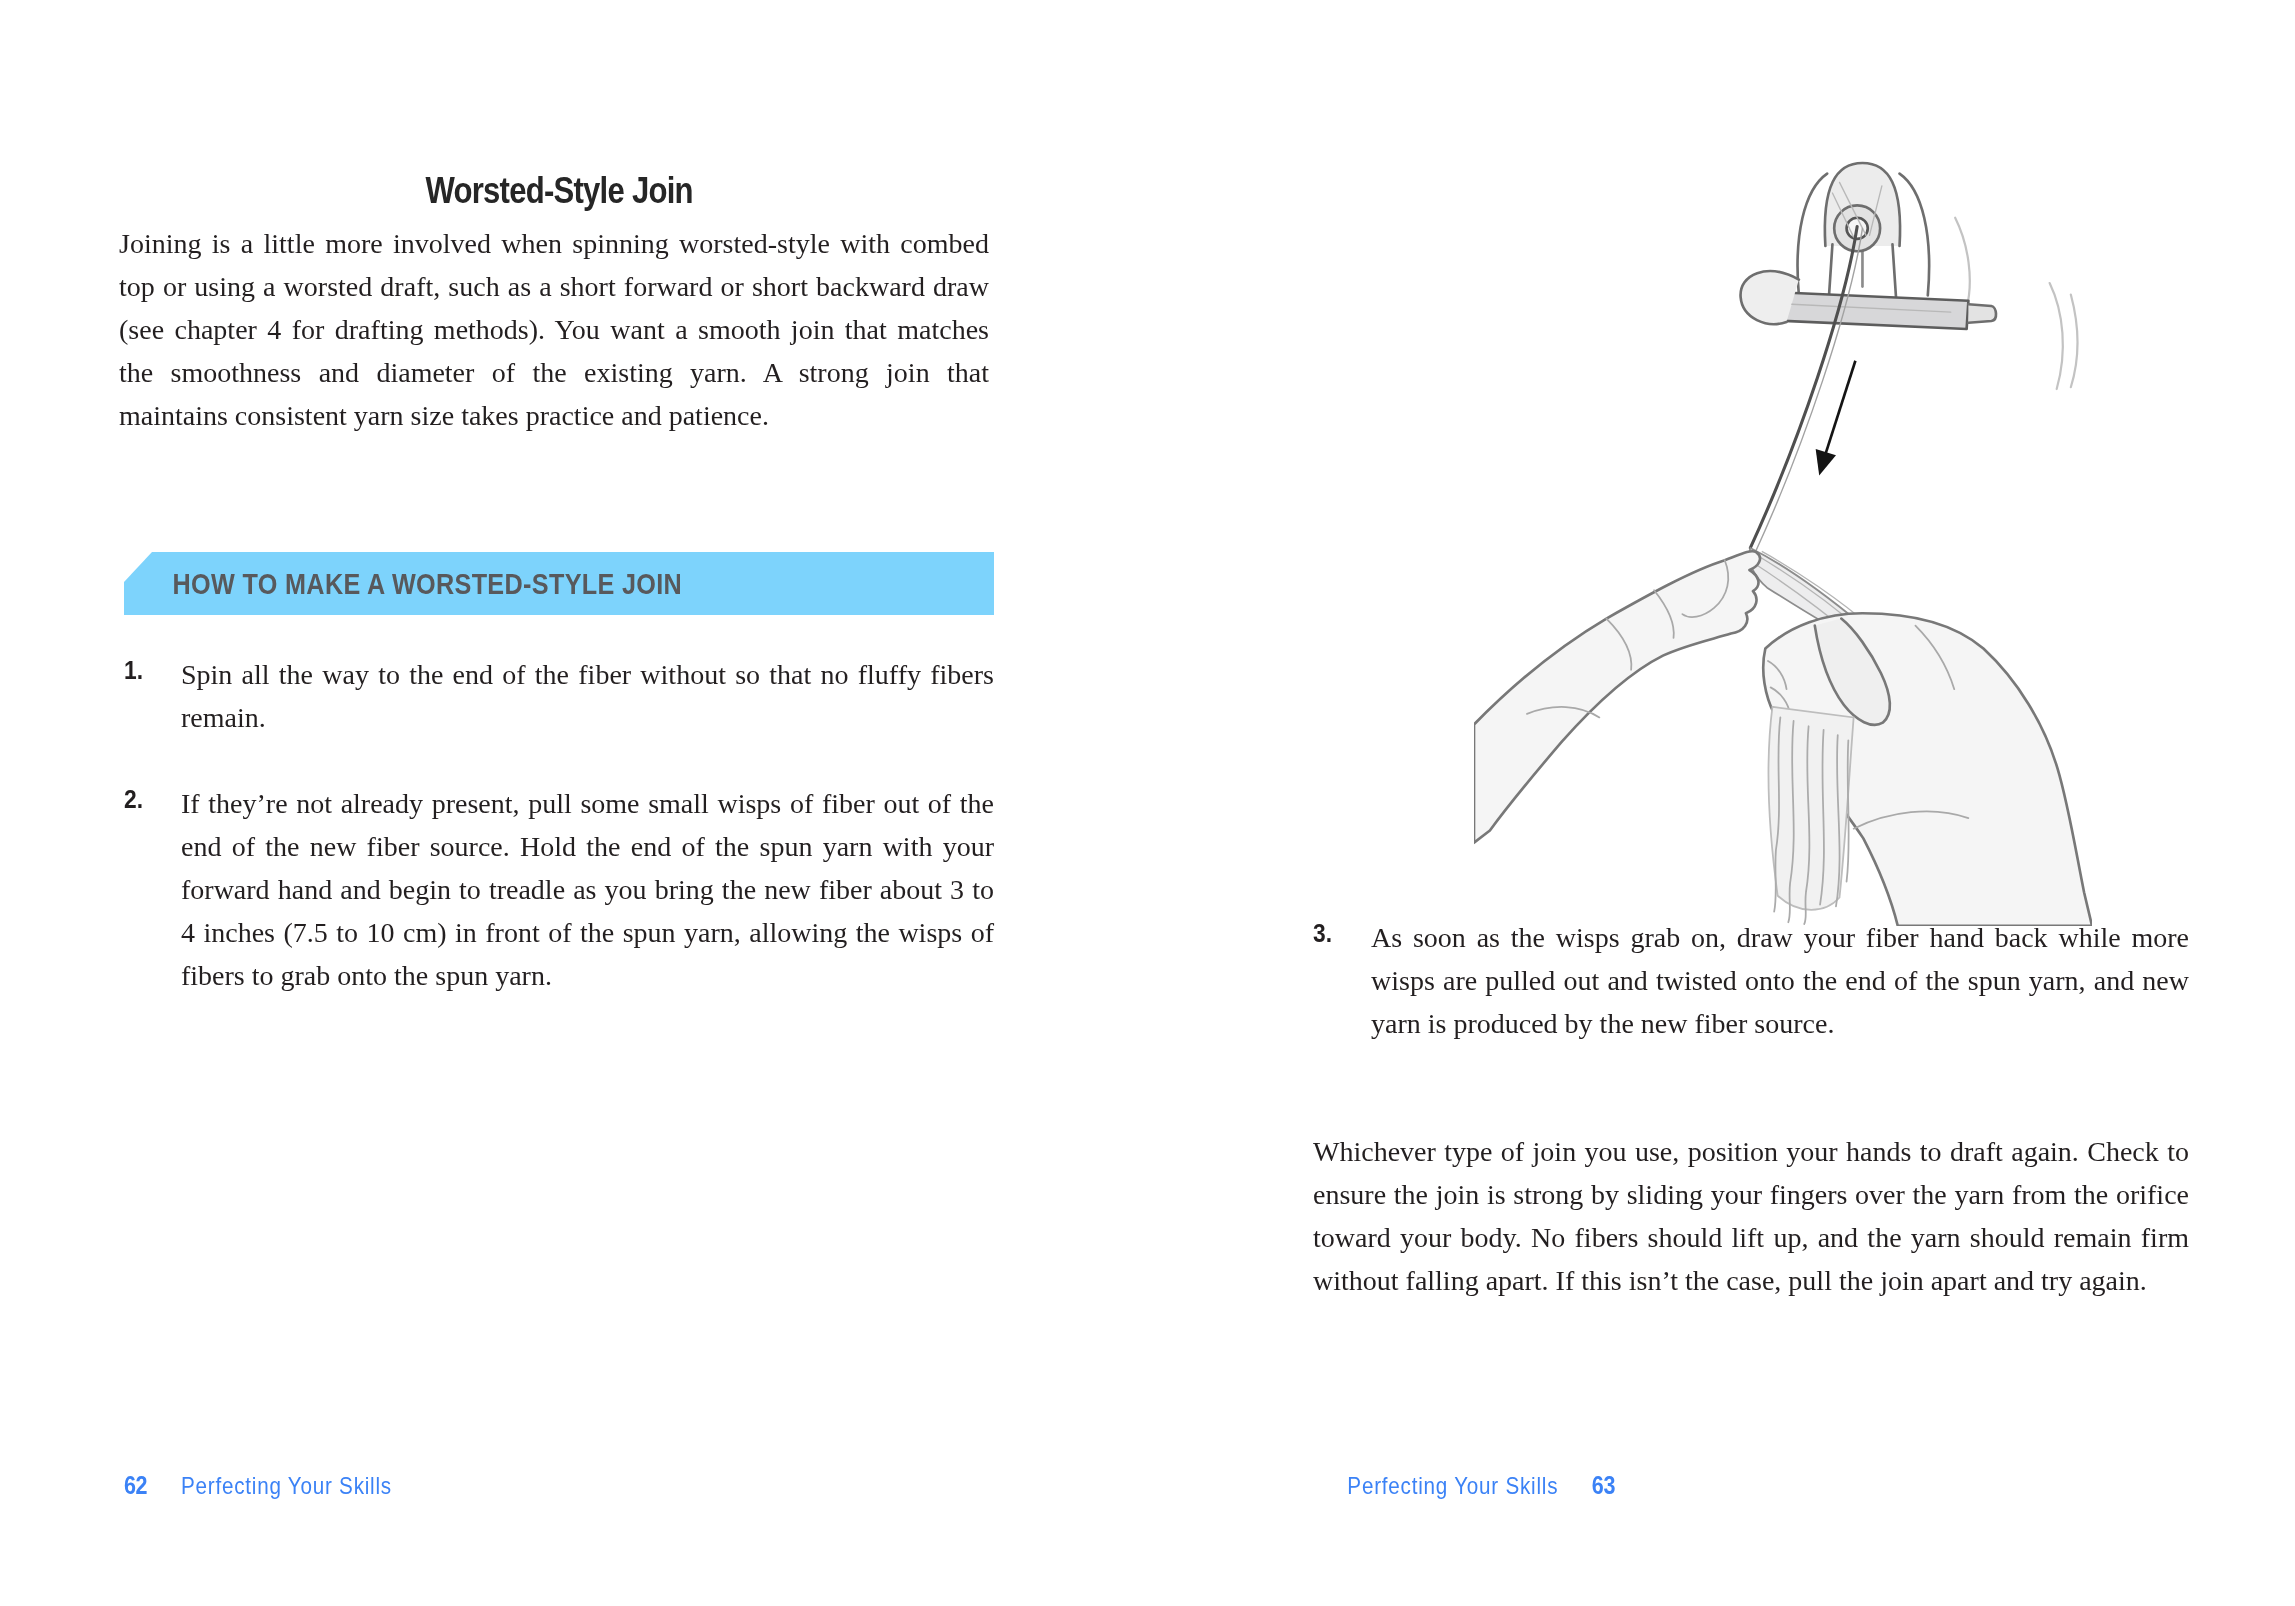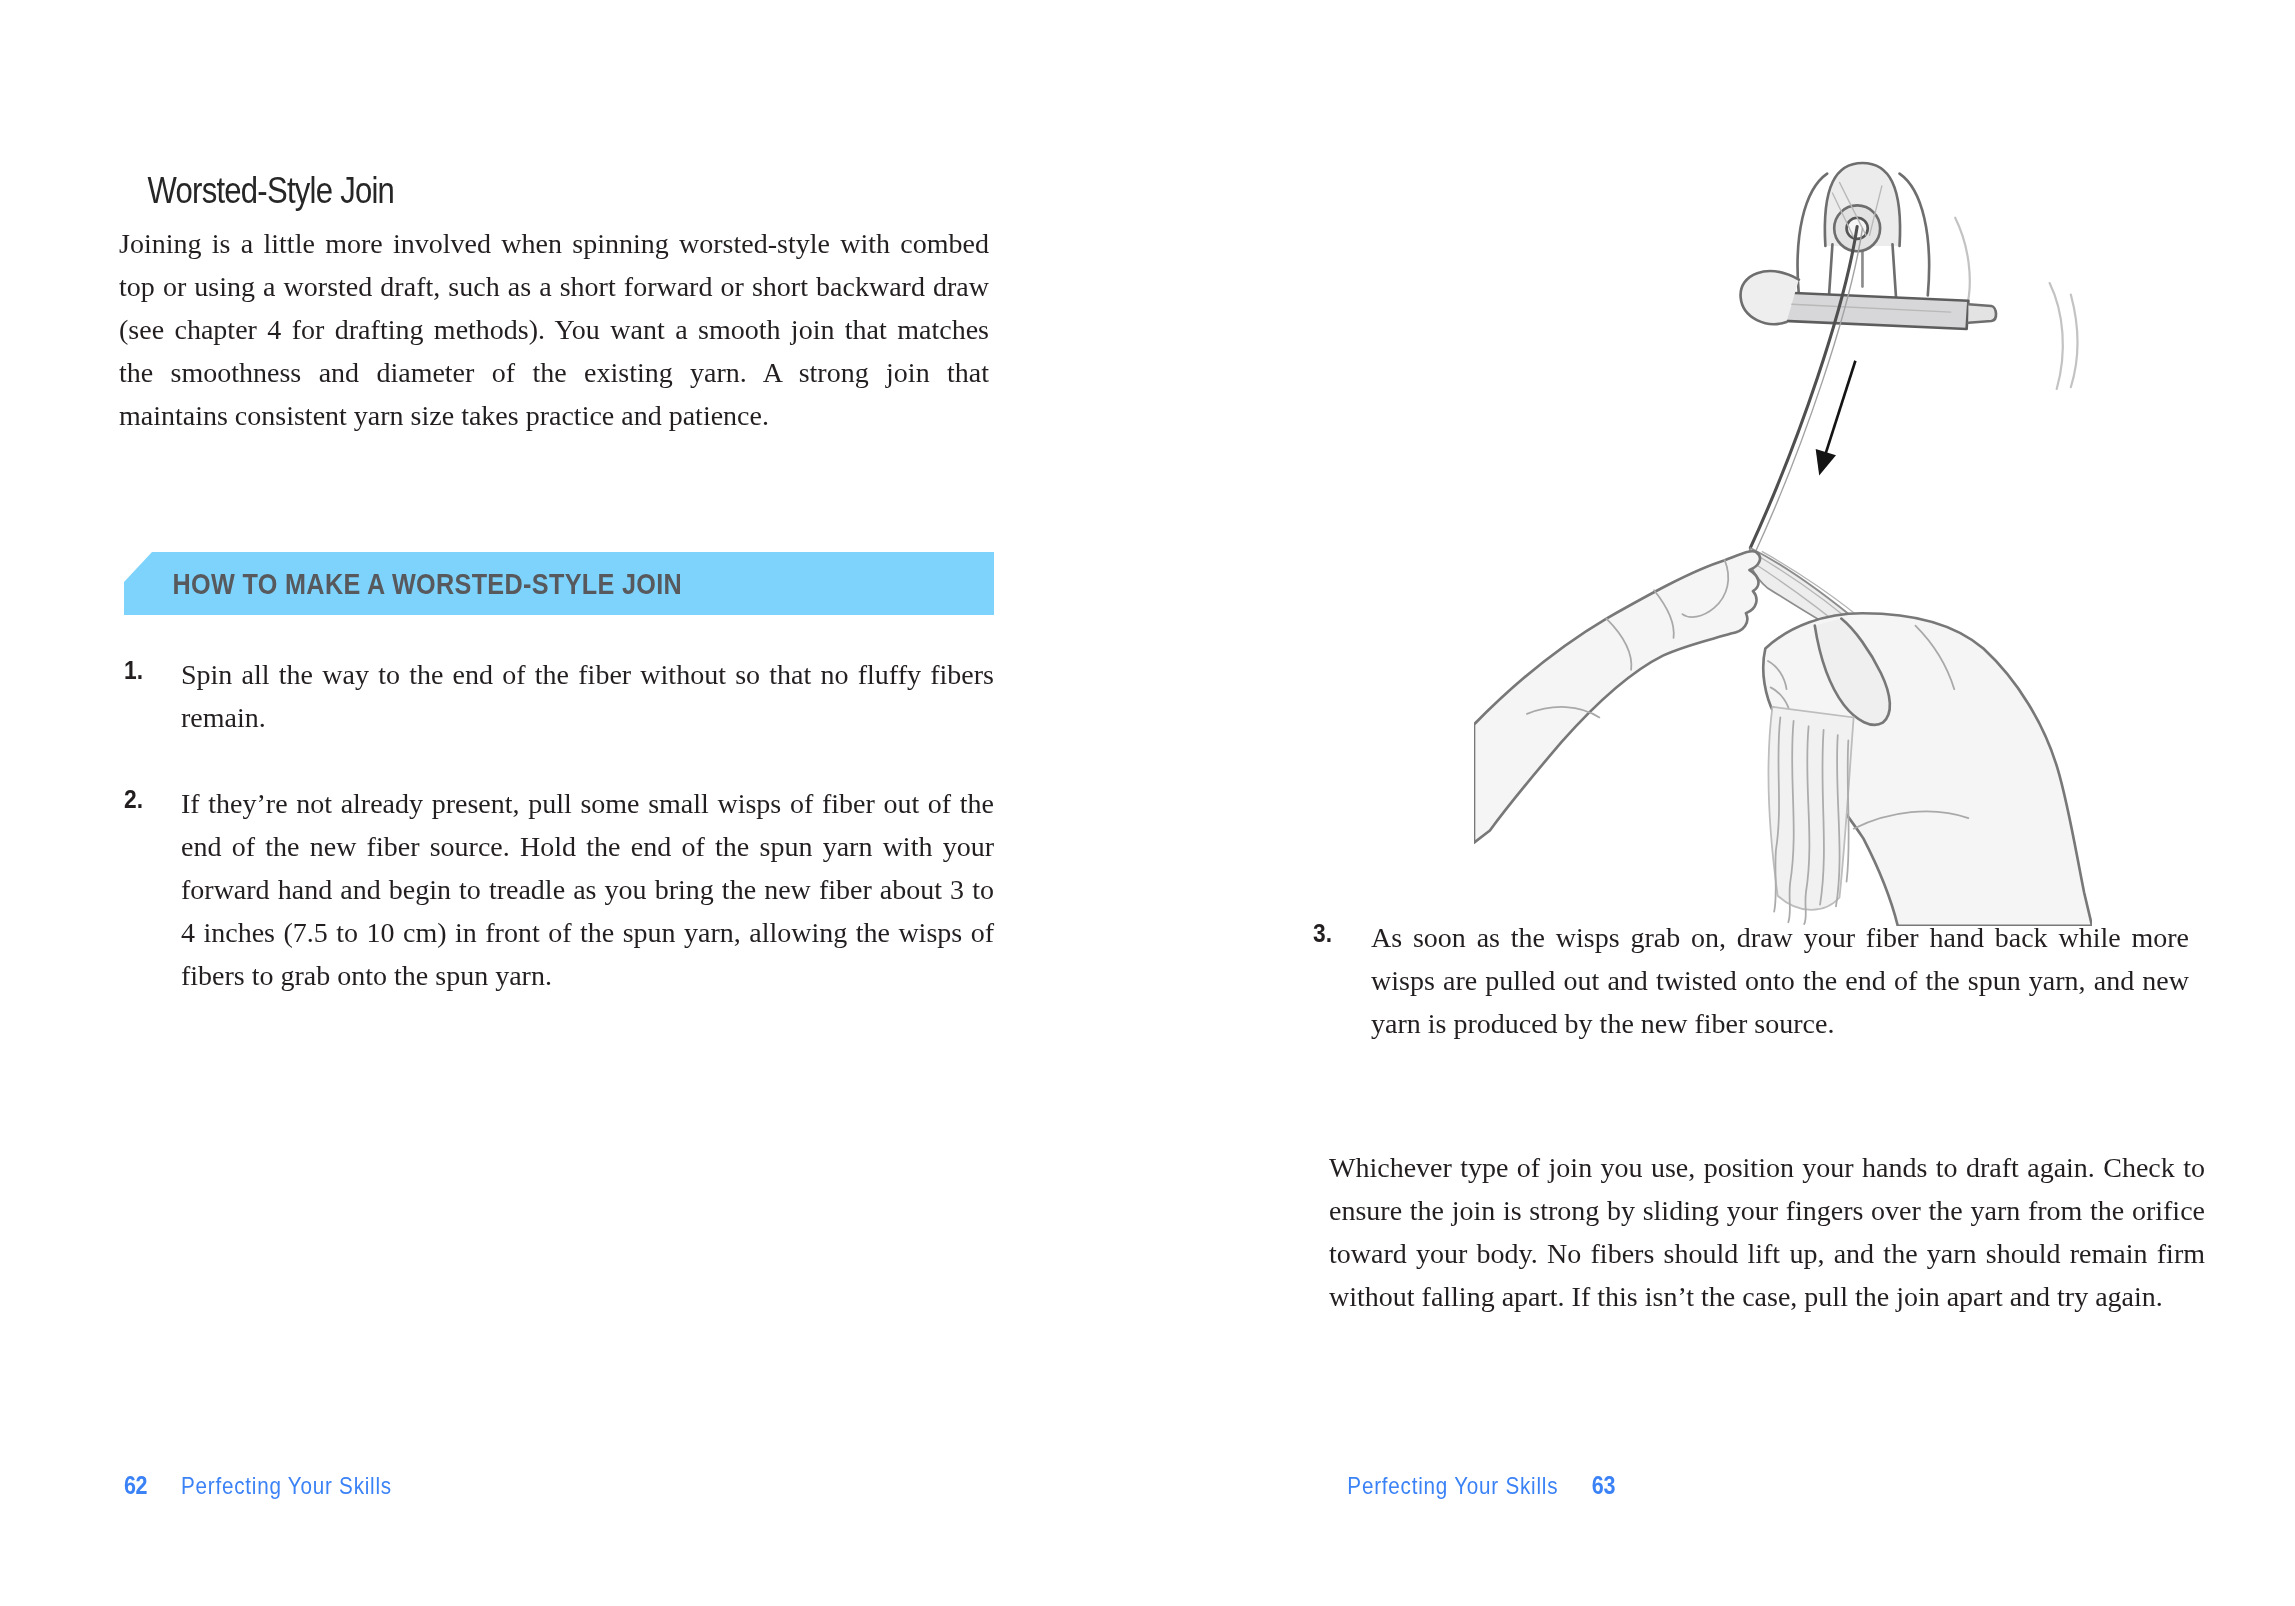--- a/index.html
+++ b/index.html
@@ -10,22 +10,22 @@
   }
   .spread{position:absolute;inset:0;}
 
   
   .cond{display:inline-block;transform:scaleX(0.84);transform-origin:center center;white-space:nowrap;}
   .cond-l{display:inline-block;transform:scaleX(0.86);transform-origin:left center;white-space:nowrap;}
   .cond-r{display:inline-block;transform:scaleX(0.86);transform-origin:right center;white-space:nowrap;}
 
   .title{
     position:absolute;left:124px;top:170px;width:870px;margin:0;
-    font-family:"Liberation Sans", sans-serif;
-    font-weight:normal;font-size:37px;line-height:42px;color:#262626;
+    text-align:center;font-family:"Liberation Sans", sans-serif;
+    font-weight:bold;font-size:37px;line-height:42px;color:#262626;
     letter-spacing:-0.9px;
   }
   .intro{
     position:absolute;left:119px;top:222px;width:870px;margin:0;
     font-size:28px;line-height:43px;text-align:justify;
   }
   .howto-box{
     position:absolute;left:124px;top:552px;width:870px;height:63px;
     background:#7dd3fc;
     clip-path:polygon(28px 0, 100% 0, 100% 100%, 0 100%, 0 30px);
@@ -41,21 +41,21 @@
     font-family:"Liberation Sans", sans-serif;font-weight:bold;
     font-size:26.5px;color:#231f20;
   }
   .step-text{margin:0;font-size:28px;line-height:43px;text-align:justify;}
   .step-1{left:124px;top:653px;width:870px;}
   .step-2{left:124px;top:782px;width:870px;}
   .step-1 .step-text,.step-2 .step-text{margin-left:57px;}
   .step-3{left:1313px;top:916px;width:876px;}
   .step-3 .step-text{margin-left:58px;}
   .closing{
-    position:absolute;left:1313px;top:1130px;width:876px;margin:16px;
+    position:absolute;left:1313px;top:1130px;width:876px;margin:0;
     font-size:28px;line-height:43px;text-align:justify;
   }
 
   .footer{
     position:absolute;top:1471px;
     font-family:"Liberation Sans", sans-serif;font-size:24px;color:#3b82f6;
   }
   .footer-left{left:124px;}
   .footer-right{left:1313px;width:876px;text-align:left;}
   .folio{font-weight:bold;font-size:25px;letter-spacing:-0.4px;}

